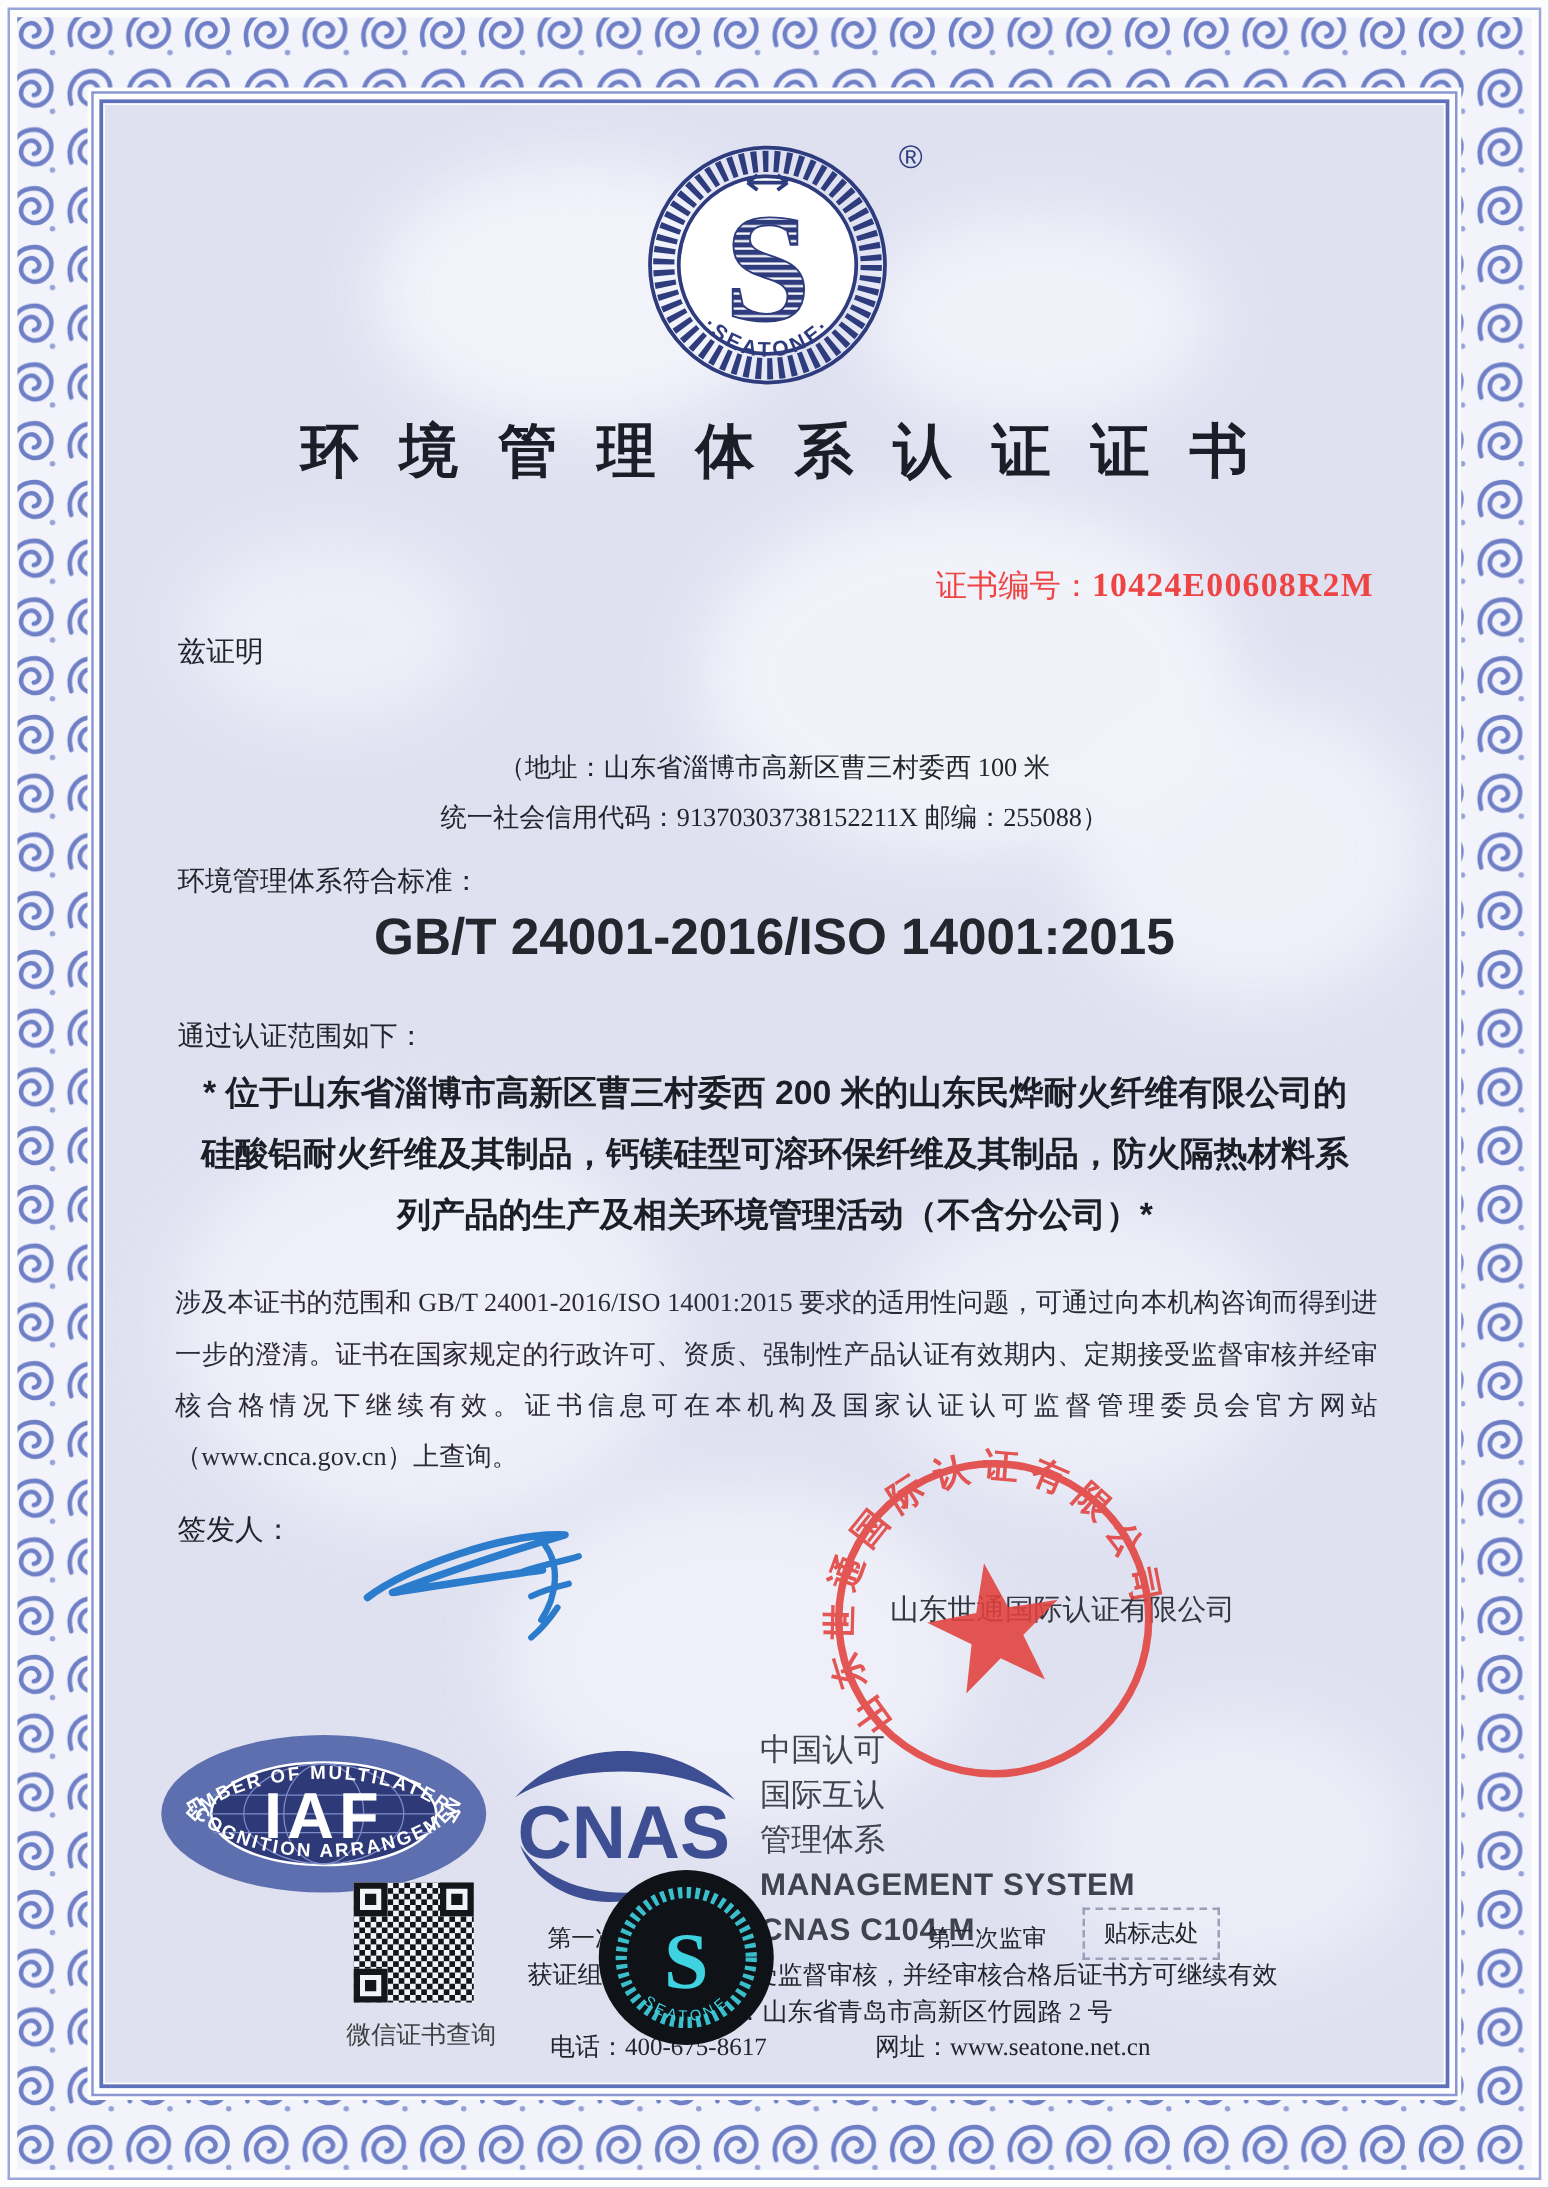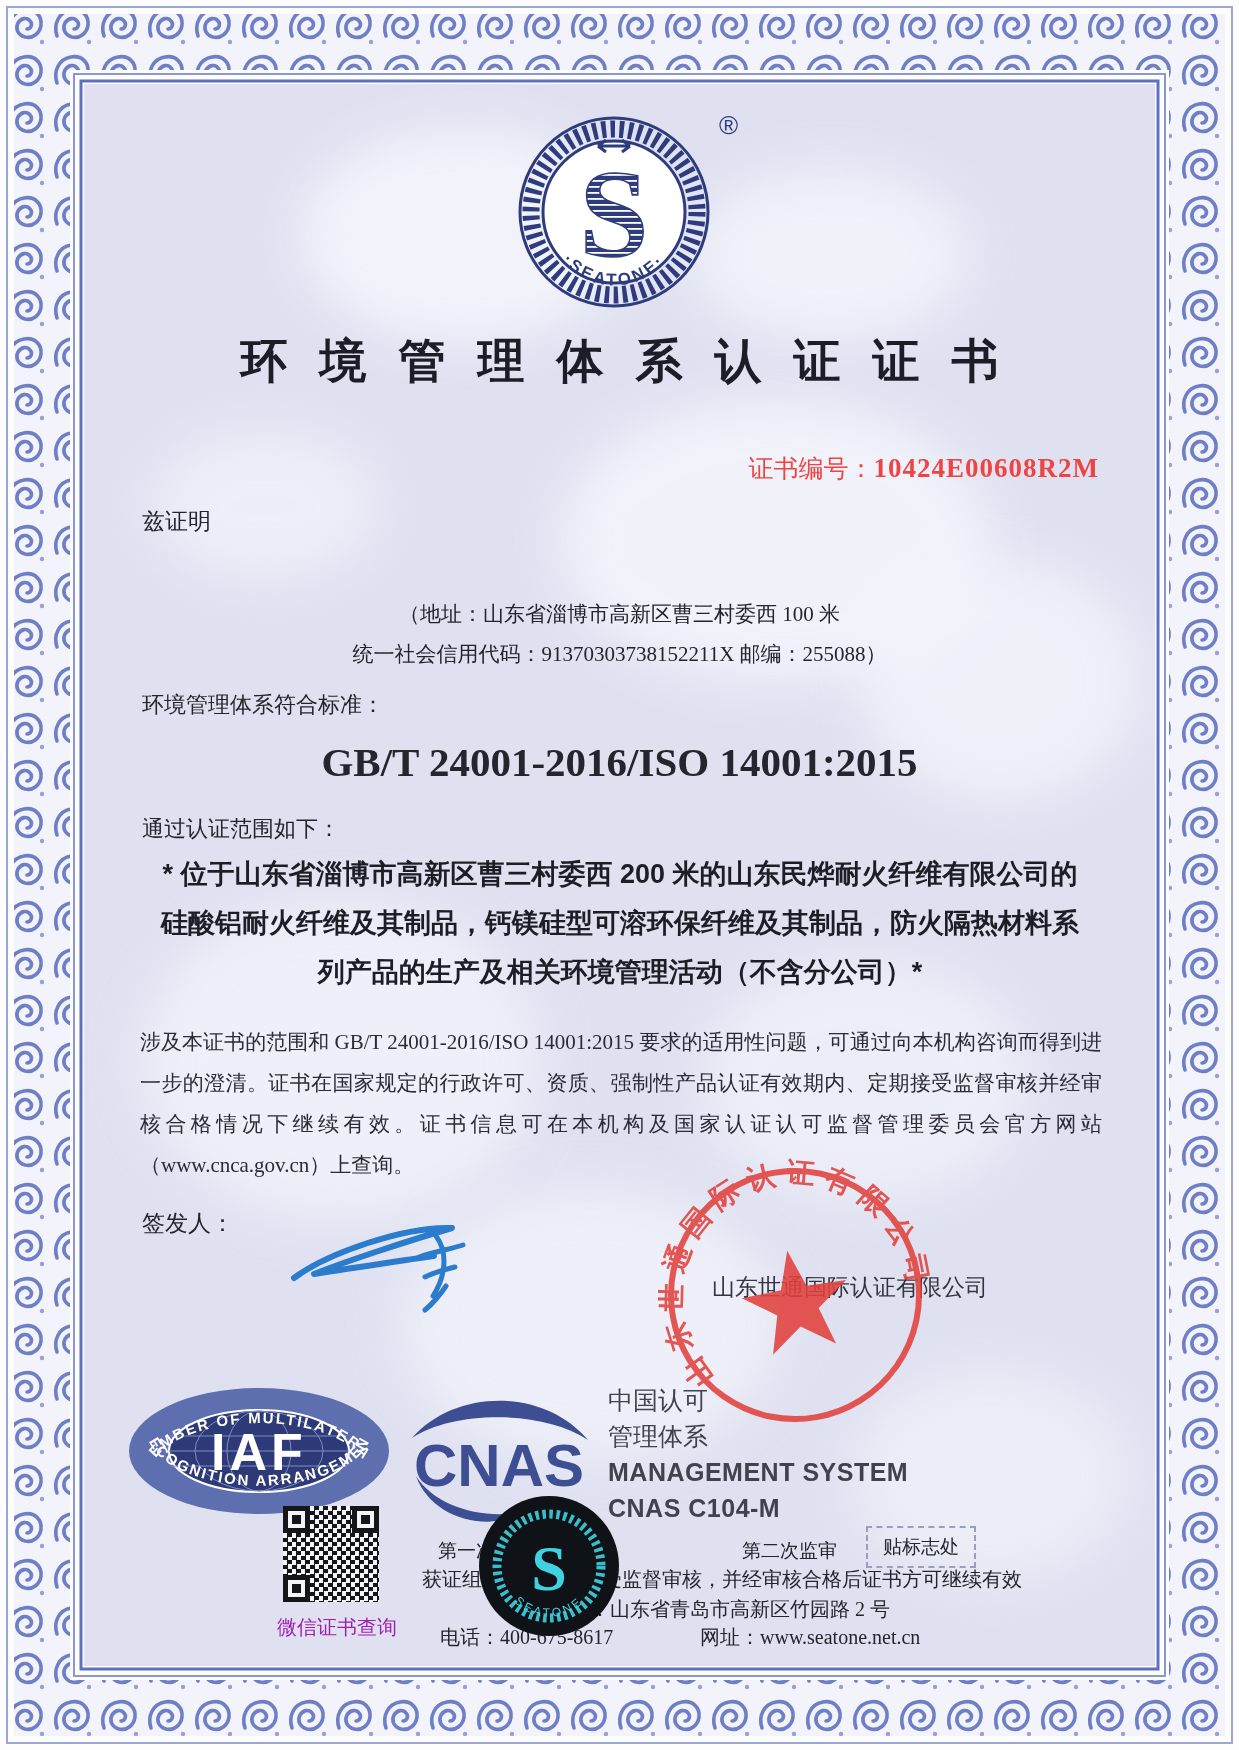--- a/index.html
+++ b/index.html
@@ -11,42 +11,42 @@
   .txt { position:absolute; color:#23252c; z-index:3; }
 
   .title { left:0; right:0; top:330px; text-align:center; font-size:47px; font-weight:700; letter-spacing:32px; transform:translateX(16px); color:#1b1e27; }
   .certno { right:140px; top:452px; font-size:25px; color:#ef4444; }
   .certno .num { font-weight:700; font-size:27px; letter-spacing:1px; }
   .certify { left:142px; top:506px; font-size:23px; }
   .company { left:0; right:0; top:520px; text-align:center; font-size:39px; font-weight:700; font-family:"Liberation Sans", sans-serif; color:#16181f; }
   .addr1 { left:0; right:0; top:600px; text-align:center; font-size:21px; }
   .addr2 { left:0; right:0; top:640px; text-align:center; font-size:21px; }
   .stdlabel { left:142px; top:690px; font-size:22px; }
-  .standard { left:0; right:0; top:726px; text-align:center; font-size:41px; font-weight:700; font-family:Liberation Serif, serif; color:#24262d;margin-top:12px; }
+  .standard { left:0; right:0; top:726px; text-align:center; font-size:41px; font-weight:700; font-family:Liberation Sans, sans-serif; color:#24262d; }
   .scopelabel { left:142px; top:814px; font-size:22px; }
   .scope { left:150px; width:940px; top:850px; text-align:center; font-size:27px; font-weight:700; line-height:49px; font-family:"Liberation Sans", sans-serif; color:#1c1e25; }
   .legal { left:140px; width:962px; top:1022px; font-size:21px; line-height:41px; text-align:justify; color:#2c2a38; }
   .daterow { left:142px; right:138px; top:1150px; display:flex; justify-content:space-between; font-size:23px; }
   .signer { left:142px; top:1208px; font-size:23px; }
   .signature { position:absolute; left:286px; top:1216px; z-index:4; }
   .certifier { left:712px; top:1272px; font-size:23px; color:#33363d; z-index:2; }
   .stamp { position:absolute; left:658px; top:1158px; z-index:4; opacity:.88; }
 
   .iaf { position:absolute; left:126px; top:1386px; z-index:3; }
   .cnaslogo { position:absolute; left:404px; top:1382px; z-index:3; }
   .cnastext { left:608px; top:1382px; font-family:"Liberation Sans", sans-serif; color:#3f434d; z-index:3; }
   .cnastext .cn { font-size:25px; line-height:36px; }
   .cnastext .en { font-size:25px; font-weight:700; line-height:36px; letter-spacing:.5px; }
 
   .qr { position:absolute; left:283px; top:1506px; width:96px; height:96px; z-index:3;
         background:repeating-conic-gradient(#15161a 0% 25%, #f3f4fa 0% 50%); background-size:9px 9px; }
   .fp { position:absolute; width:27px; height:27px; border:5px solid #15161a; background:#f3f4fa; }
   .fp::after { content:""; position:absolute; left:4px; top:4px; width:9px; height:9px; background:#15161a; }
   .fp.tl { left:0; top:0; } .fp.tr { right:0; top:0; } .fp.bl { left:0; bottom:0; }
-  .qrcaption { left:277px; top:1614px; font-size:20px; color:#a21caf;text-align:center; }
+  .qrcaption { left:277px; top:1614px; font-size:20px; color:#404040;text-align:center; }
 
   .audit1 { left:438px; top:1538px; font-size:19px; }
   .audit2 { left:742px; top:1538px; font-size:19px; }
   .stickerbox { position:absolute; left:866px; top:1526px; width:110px; height:42px; border:2px dashed #9aa0b8; z-index:3;
                 display:flex; align-items:center; justify-content:center; font-size:19px; color:#23252c; }
   .notice { left:382px; width:680px; top:1566px; font-size:20px; text-align:center; }
   .addressrow { left:420px; width:600px; top:1596px; font-size:20px; text-align:center; }
   .phonerow { left:440px; top:1624px; font-size:20px; }
   .webcol { position:absolute; left:700px; top:1624px; font-size:20px; color:#23252c; z-index:3; }
   .seal { position:absolute; left:477px; top:1494px; z-index:5; }
@@ -158,20 +158,21 @@
   </svg>
 
   <svg class="cnaslogo" width="190" height="155" viewBox="0 0 190 155">
     <path d="M8 56 C52 6 140 6 184 58 C140 28 50 28 8 56 Z" fill="#3d4f92"></path>
     <text x="95" y="104" text-anchor="middle" font-size="60" font-weight="700" fill="#3d4f92" font-family="Liberation Sans, sans-serif">CNAS</text>
     <path d="M12 94 C32 126 84 140 128 128 C86 152 28 138 12 94 Z" fill="#3d4f92"></path>
   </svg>
 
   <div class="txt cnastext">
     <div class="cn">中国认可</div>
+    <div class="cn">国际互认</div>
     <div class="cn">管理体系</div>
     <div class="en">MANAGEMENT SYSTEM</div>
     <div class="en">CNAS C104-M</div>
   </div>
 
   <div class="qr">
     <div class="fp tl"></div>
     <div class="fp tr"></div>
     <div class="fp bl"></div>
   </div>

